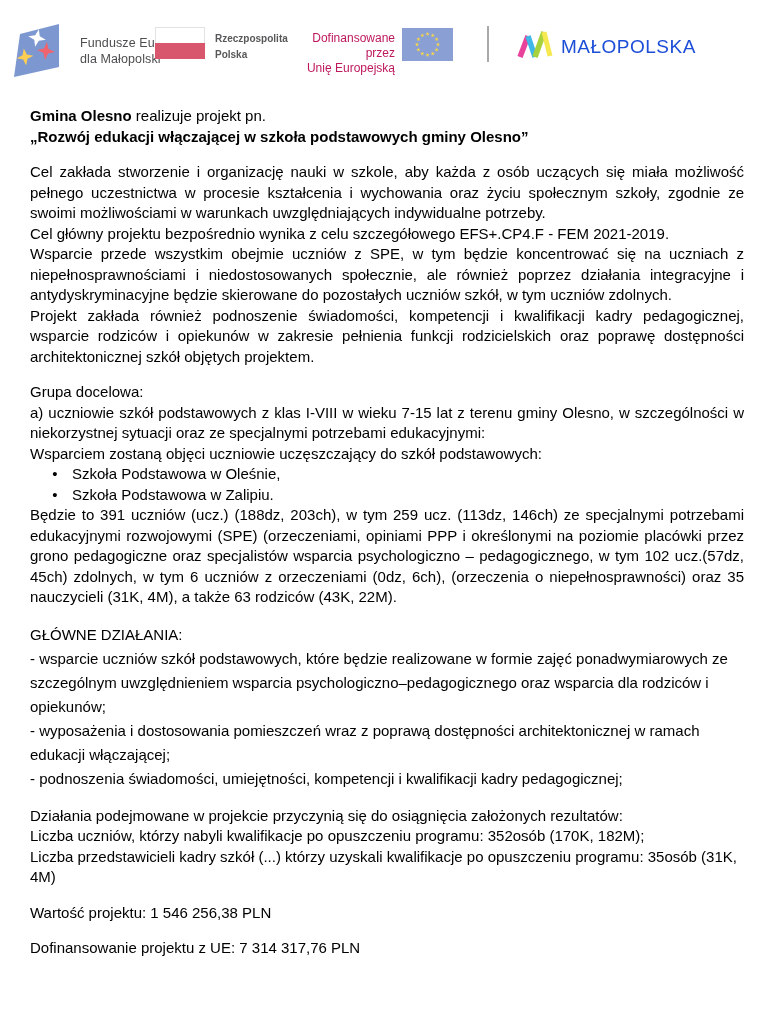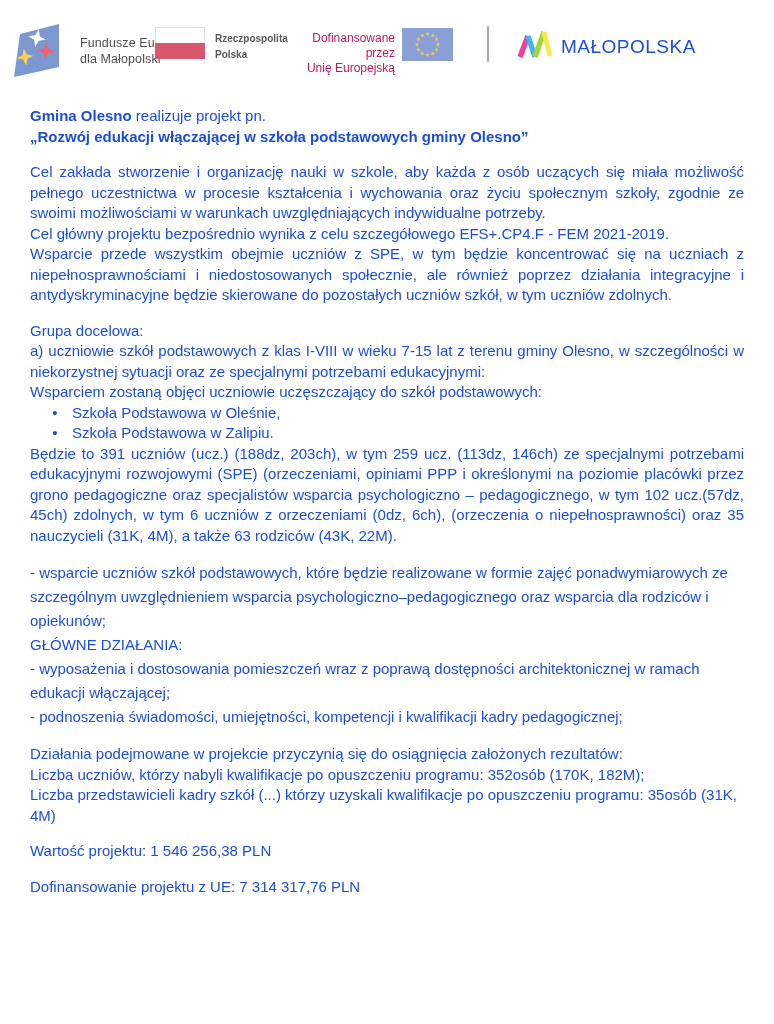--- a/index.html
+++ b/index.html
@@ -22,21 +22,21 @@
     color:#58585a;font-weight:700;}
   .eu-text{position:absolute;left:280px;top:31px;width:115px;text-align:right;
     font-size:12px;line-height:15px;color:#be185d;font-weight:400;}
   .eu-flag{position:absolute;left:402px;top:28px;}
   .divider{position:absolute;left:487px;top:26px;width:2px;height:36px;background:#a9a9ab;}
   .m-logo{position:absolute;left:517px;top:30px;}
   .m-wordmark{position:absolute;left:561px;top:31px;font-size:19px;line-height:32px;
     color:#1d4ed8;font-weight:500;letter-spacing:.5px;}
 
   
-  .doc{position:absolute;left:30px;top:106px;width:714px;color:#1d4ed8;
+  .doc{position:absolute;left:30px;top:106px;width:714px;color:#000000;
     font-size:15px;line-height:20.5px;}
   .doc p{margin:0;}
   .block{margin-bottom:15px;}
   .just{text-align:justify;}
   .bold{font-weight:bold;}
   .bullets{margin:0;padding:0;list-style:none;}
   .bullets li{display:flex;}
   .bullet-dot{width:14px;text-align:center;margin-left:18px;margin-right:10px;}
   .actions-block p{line-height:24px;}
 </style>
@@ -135,42 +135,43 @@
 
     <div class="block">
       <p><span class="bold">Gmina Olesno</span><span> realizuje projekt pn.</span></p>
       <p class="bold">„Rozwój edukacji włączającej w szkoła podstawowych gminy Olesno”</p>
     </div>
 
     <div class="block">
       <p class="just">Cel zakłada stworzenie i organizację nauki w szkole, aby każda z osób uczących się miała możliwość pełnego uczestnictwa w procesie kształcenia i wychowania oraz życiu społecznym szkoły, zgodnie ze swoimi możliwościami w warunkach uwzględniających indywidualne potrzeby.</p>
       <p class="just">Cel główny projektu bezpośrednio wynika z celu szczegółowego EFS+.CP4.F - FEM 2021-2019.</p>
       <p class="just">Wsparcie przede wszystkim obejmie uczniów z SPE, w tym będzie koncentrować się na uczniach z niepełnosprawnościami i niedostosowanych społecznie, ale również poprzez działania integracyjne i antydyskryminacyjne będzie skierowane do pozostałych uczniów szkół, w tym uczniów zdolnych.</p>
+      <p class="just">Projekt zakłada również podnoszenie świadomości, kompetencji i kwalifikacji kadry pedagogicznej, wsparcie rodziców i opiekunów w zakresie pełnienia funkcji rodzicielskich oraz poprawę dostępności architektonicznej szkół objętych projektem.</p>
     </div>
 
     <div class="block">
       <p>Grupa docelowa:</p>
       <p class="just">a) uczniowie szkół podstawowych z klas I-VIII w wieku 7-15 lat z terenu gminy Olesno, w szczególności w niekorzystnej sytuacji oraz ze specjalnymi potrzebami edukacyjnymi:</p>
       <p>Wsparciem zostaną objęci uczniowie uczęszczający do szkół podstawowych:</p>
       <ul class="bullets">
         <li>
           <span class="bullet-dot">•</span>
           <span>Szkoła Podstawowa w Oleśnie,</span>
         </li>
         <li>
           <span class="bullet-dot">•</span>
           <span>Szkoła Podstawowa w Zalipiu.</span>
         </li>
       </ul>
       <p class="just">Będzie to 391 uczniów (ucz.) (188dz, 203ch), w tym 259 ucz. (113dz, 146ch) ze specjalnymi potrzebami edukacyjnymi rozwojowymi (SPE) (orzeczeniami, opiniami PPP i określonymi na poziomie placówki przez grono pedagogiczne oraz specjalistów wsparcia psychologiczno – pedagogicznego, w tym 102 ucz.(57dz, 45ch) zdolnych, w tym 6 uczniów z orzeczeniami (0dz, 6ch), (orzeczenia o niepełnosprawności) oraz 35 nauczycieli (31K, 4M), a także 63 rodziców (43K, 22M).</p>
     </div>
 
     <div class="block actions-block">
+      <p>GŁÓWNE DZIAŁANIA:</p>
       <p>- wsparcie uczniów szkół podstawowych, które będzie realizowane w formie zajęć ponadwymiarowych ze szczególnym uwzględnieniem wsparcia psychologiczno–pedagogicznego oraz wsparcia dla rodziców i opiekunów;</p>
-      <p>GŁÓWNE DZIAŁANIA:</p>
       <p>- wyposażenia i dostosowania pomieszczeń wraz z poprawą dostępności architektonicznej w ramach edukacji włączającej;</p>
       <p>- podnoszenia świadomości, umiejętności, kompetencji i kwalifikacji kadry pedagogicznej;</p>
     </div>
 
     <div class="block">
       <p>Działania podejmowane w projekcie przyczynią się do osiągnięcia założonych rezultatów:</p>
       <p>Liczba uczniów, którzy nabyli kwalifikacje po opuszczeniu programu: 352osób (170K, 182M);</p>
       <p>Liczba przedstawicieli kadry szkół (...) którzy uzyskali kwalifikacje po opuszczeniu programu: 35osób (31K, 4M)</p>
     </div>
 

